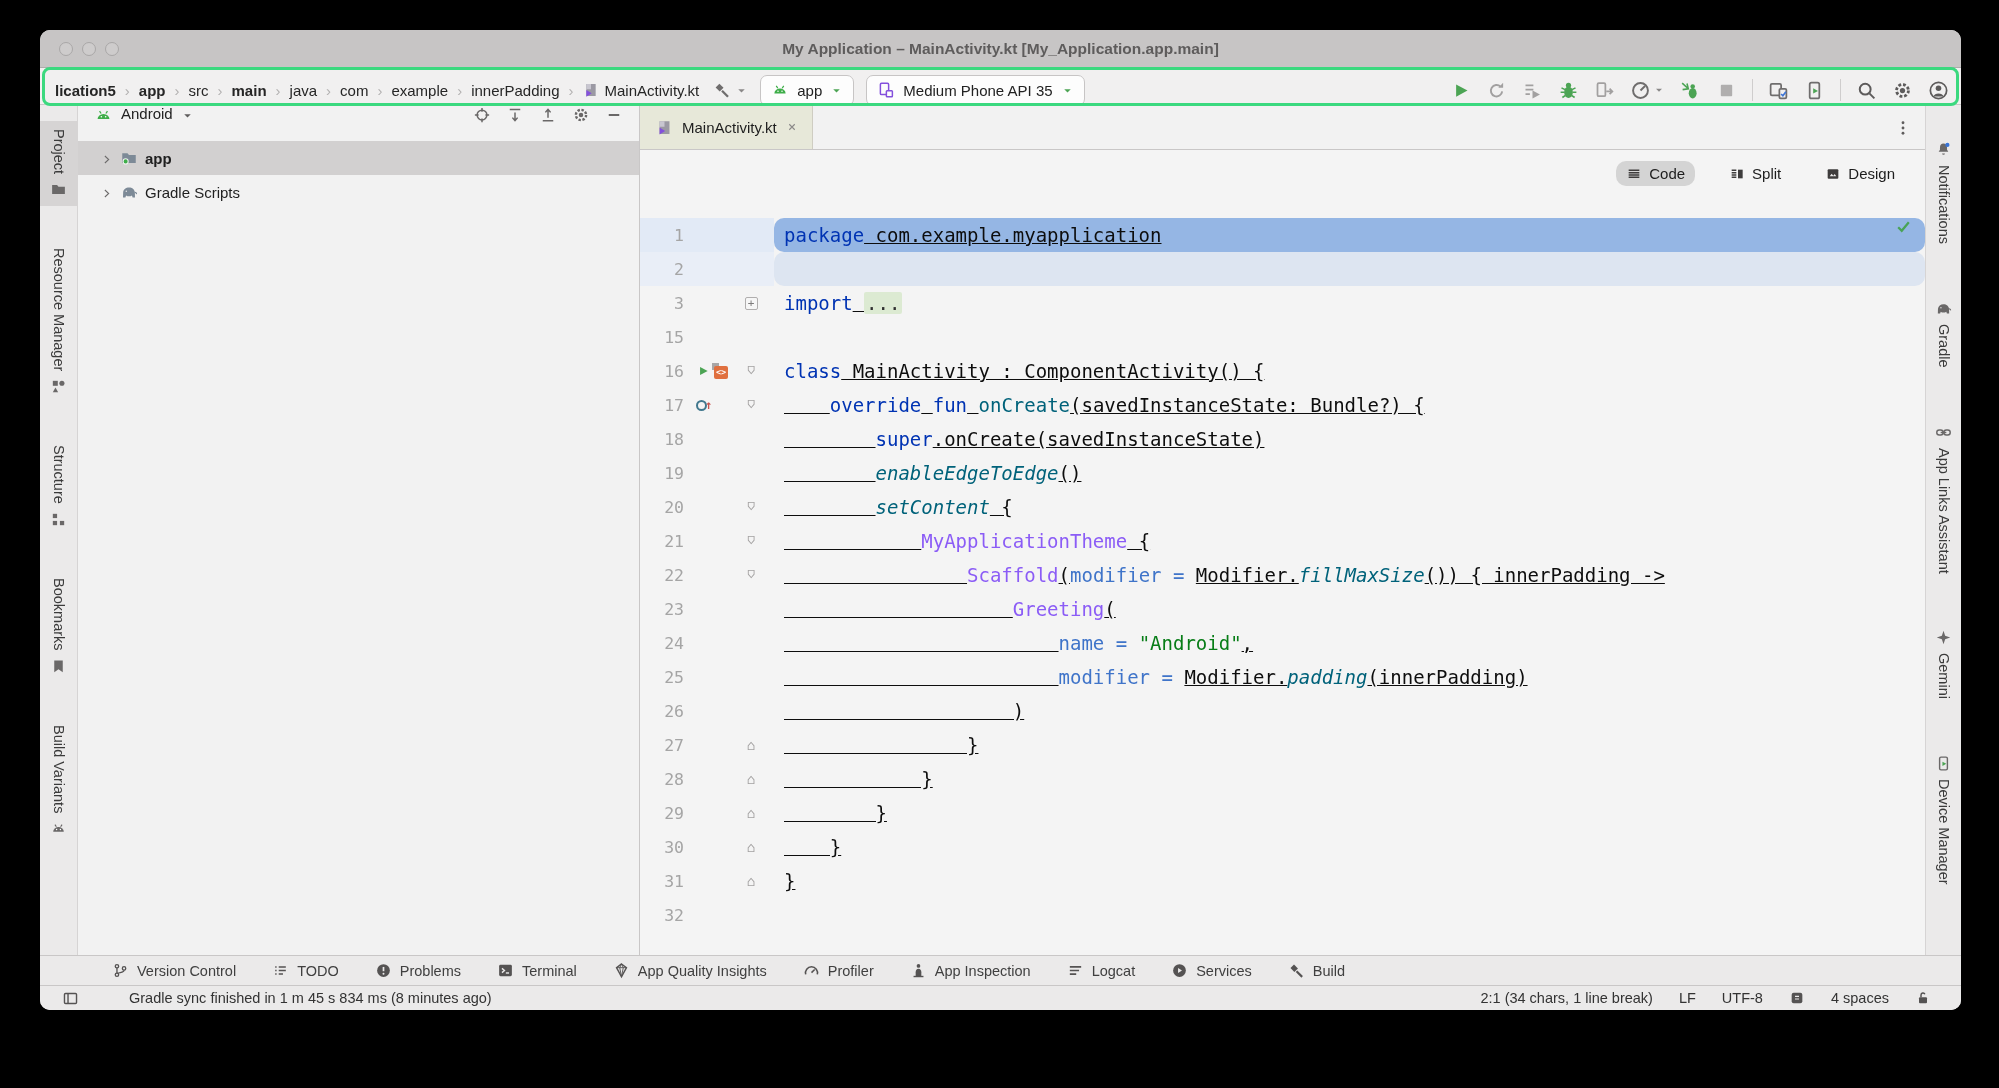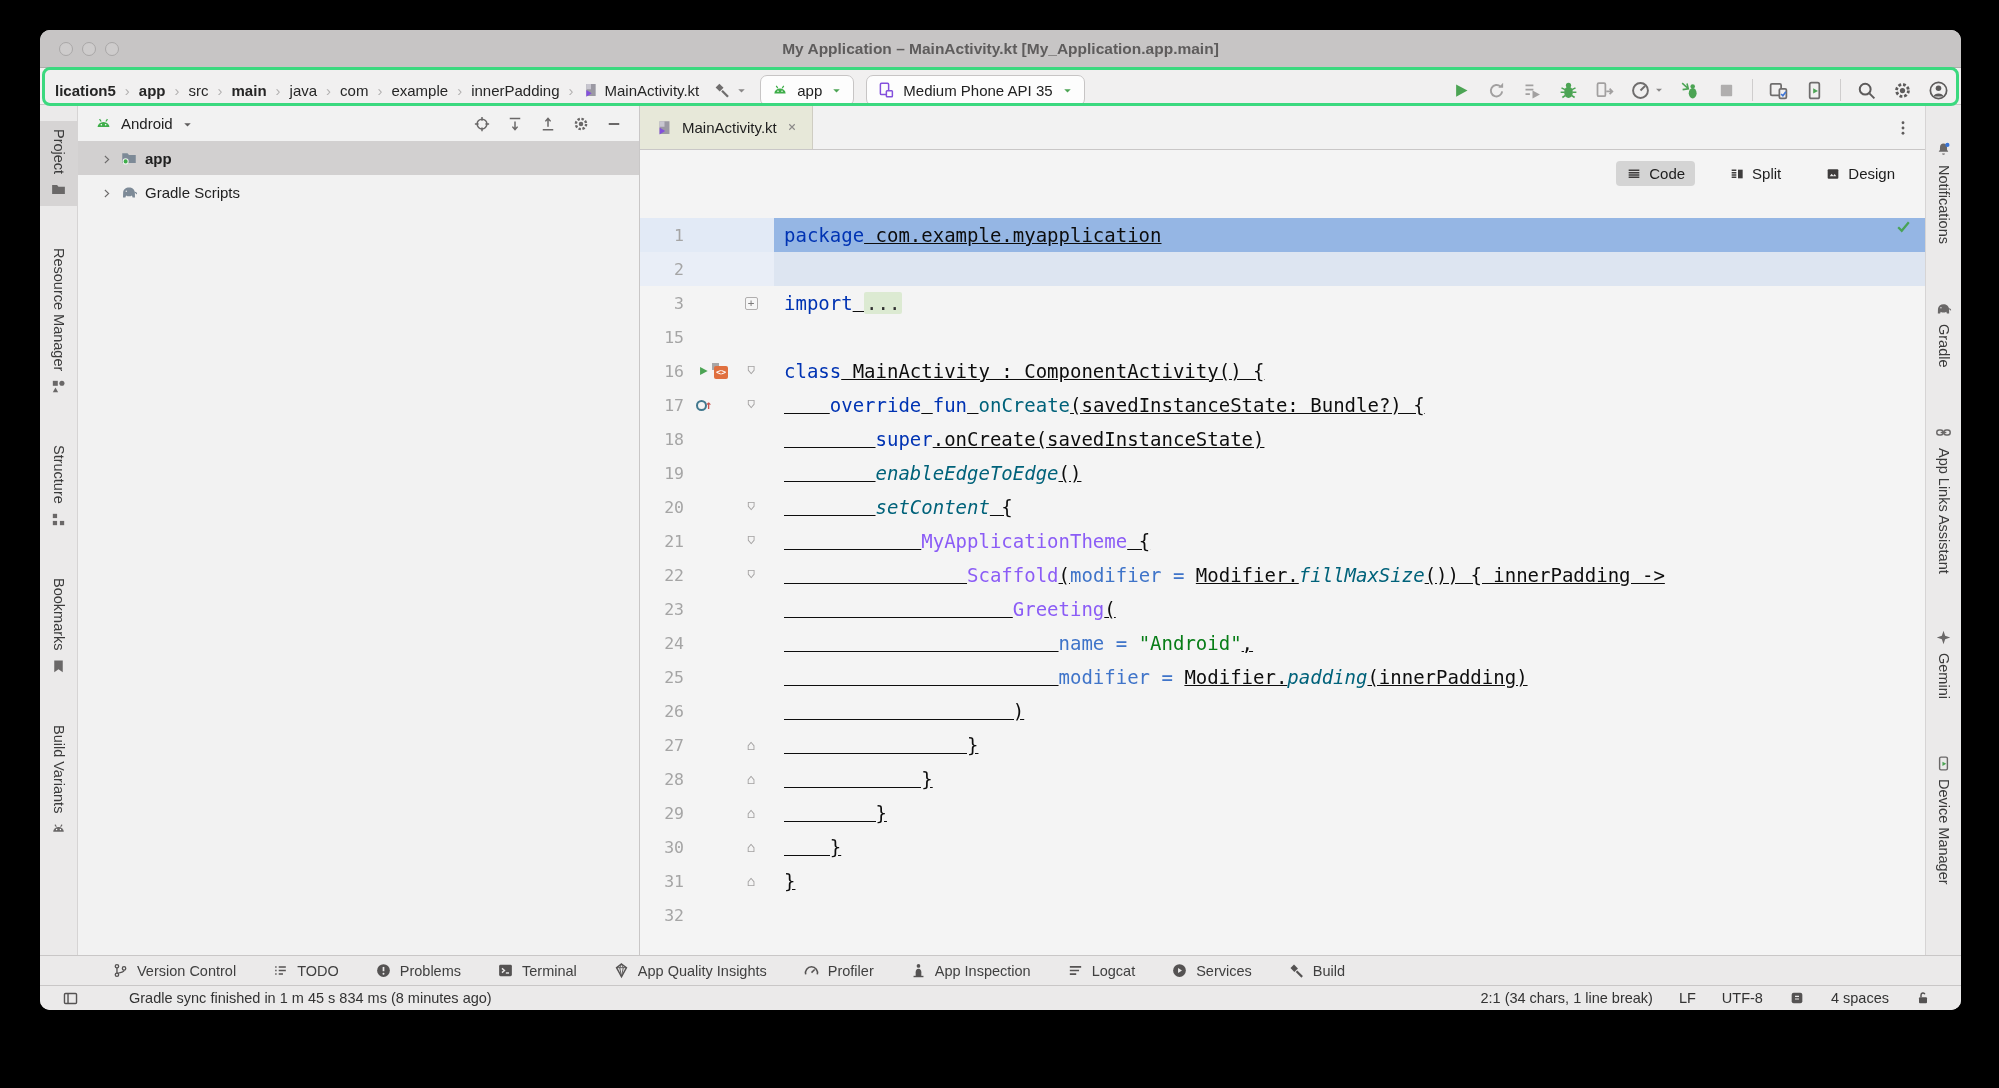--- a/index.html
+++ b/index.html
@@ -33,48 +33,48 @@
   .strip{width:38px;background:#ebeaea;display:flex;flex-direction:column;align-items:center;
     box-sizing:border-box;}
   .strip.left{border-right:1px solid #d6d4d4;padding-top:16px;gap:34px;}
   .strip.right{width:36px;border-left:1px solid #d6d4d4;padding-top:28px;gap:40px;}
   .stritem{display:flex;flex-direction:column;align-items:center;gap:7px;padding:8px 0;width:100%;color:#5f5d5d;}
   .stritem.sel{background:#d6d4d4;}
   .vtext{writing-mode:vertical-rl;font-size:14.5px;color:#3b3b3b;}
   
   .project{width:562px;background:#f2f2f2;border-right:1px solid #c9c7c7;box-sizing:border-box;
     display:flex;flex-direction:column;}
-  .phead{height:36px;display:flex;align-items:center;padding:0 12px 0 16px;gap:8px;font-size:15px;color:#222;}
+  .phead{height:36px;display:flex;align-items:flex-start;padding:0 12px 0 16px;gap:8px;font-size:15px;color:#222;}
   .phead .spacer{flex:1;}
   .phead-ic{display:flex;align-items:center;gap:15px;color:#6a6868;margin-right:4px;}
   .ptree{flex:1;}
   .trow{height:34px;display:flex;align-items:center;gap:7px;padding-left:22px;font-size:15px;color:#1f1f1f;}
   .trow.sel{background:#d2d0d0;}
   .trow.b{font-weight:700;}
   .chev{color:#6e6c6c;}
   
   .editor{flex:1;background:#f4f4f4;position:relative;display:flex;flex-direction:column;min-width:0;}
   .tabbar{height:45px;background:#f2f2f2;border-bottom:1px solid #c9c7c7;display:flex;align-items:stretch;
     position:relative;box-sizing:border-box;}
   .tab{display:flex;align-items:center;gap:9px;padding:0 14px 0 16px;background:#e7e8d9;
     border-right:1px solid #cfcdc2;font-size:15px;color:#1e1e1e;}
   .tab-close{color:#8b8989;display:flex;}
   .tab-dots{position:absolute;right:13px;top:13px;color:#5f5d5d;}
   .modes{position:absolute;top:56px;right:20px;display:flex;align-items:center;gap:24px;z-index:5;font-size:15px;color:#1d1d1d;}
-  .mode{display:flex;align-items:center;gap:7px;padding:4px 10px;border-radius:4px;}
+  .mode{display:flex;align-items:center;gap:7px;padding:4px 10px;border-radius:10px;}
   .mode.active{background:#d4d4d4;}
   .mode .ic{color:#3e3c3c;}
   .checkwidget{position:absolute;top:112px;right:13px;color:#49a356;z-index:5;}
   .codearea{flex:1;padding-top:68px;font-family:"DejaVu Sans Mono",monospace;font-size:19px;}
   .row{display:flex;height:34px;align-items:center;}
   .gutter{width:134px;display:flex;align-items:center;height:100%;box-sizing:border-box;flex:none;}
   .lnum{width:56px;text-align:right;padding-right:12px;color:#a5a5a5;font-size:16.5px;box-sizing:border-box;flex:none;}
   .gicons{width:44px;display:flex;align-items:center;gap:2px;flex:none;justify-content:flex-start;}
   .gfold{width:22px;color:#a3a1a1;font-size:13px;display:flex;justify-content:center;flex:none;}
-  .codecell{flex:1;white-space:pre;height:100%;display:flex;align-items:center;padding-left:10px;color:#0d0d0d;}
+  .codecell{flex:1;white-space:pre;height:100%;display:flex;align-items:center;padding-left:10px;color:#0d0d0d;border-radius:10px;}
   .row.sel .codecell{background:#95b6e4;}
   .row.sel .gutter{background:#e2eaf6;}
   .row.caret .codecell{background:#dde5f1;}
   .row.caret .gutter{background:#e9eef7;}
   .tk-kw{color:#0033b3;}
   .tk-fn{color:#00627a;}
   .tk-fni{color:#00627a;font-style:italic;}
   .tk-comp{color:#8b5cf6;}
   .tk-parm{color:#3f74c9;}
   .tk-str{color:#077d17;}

